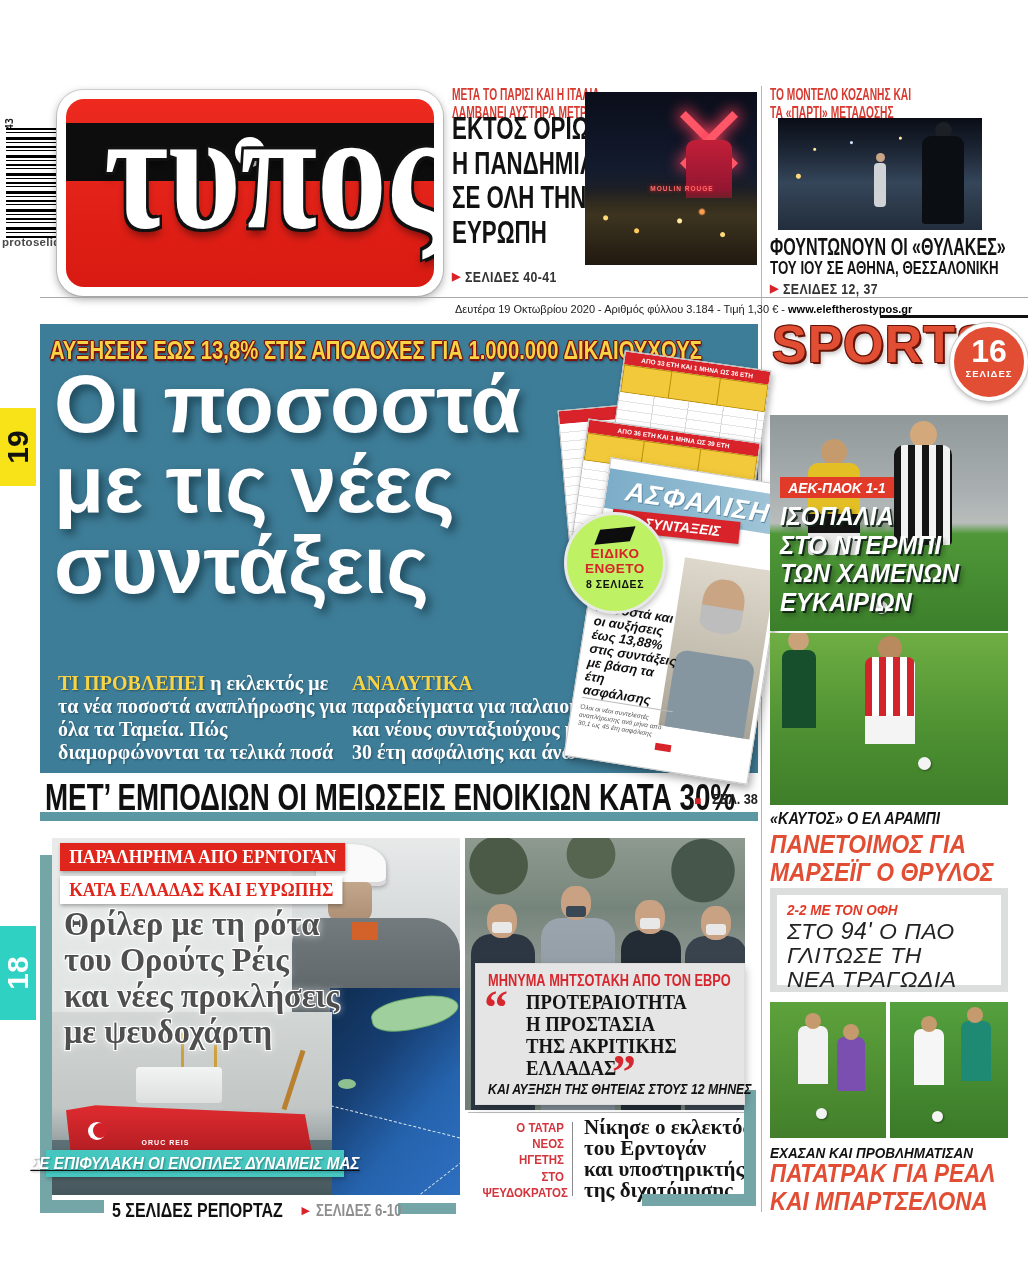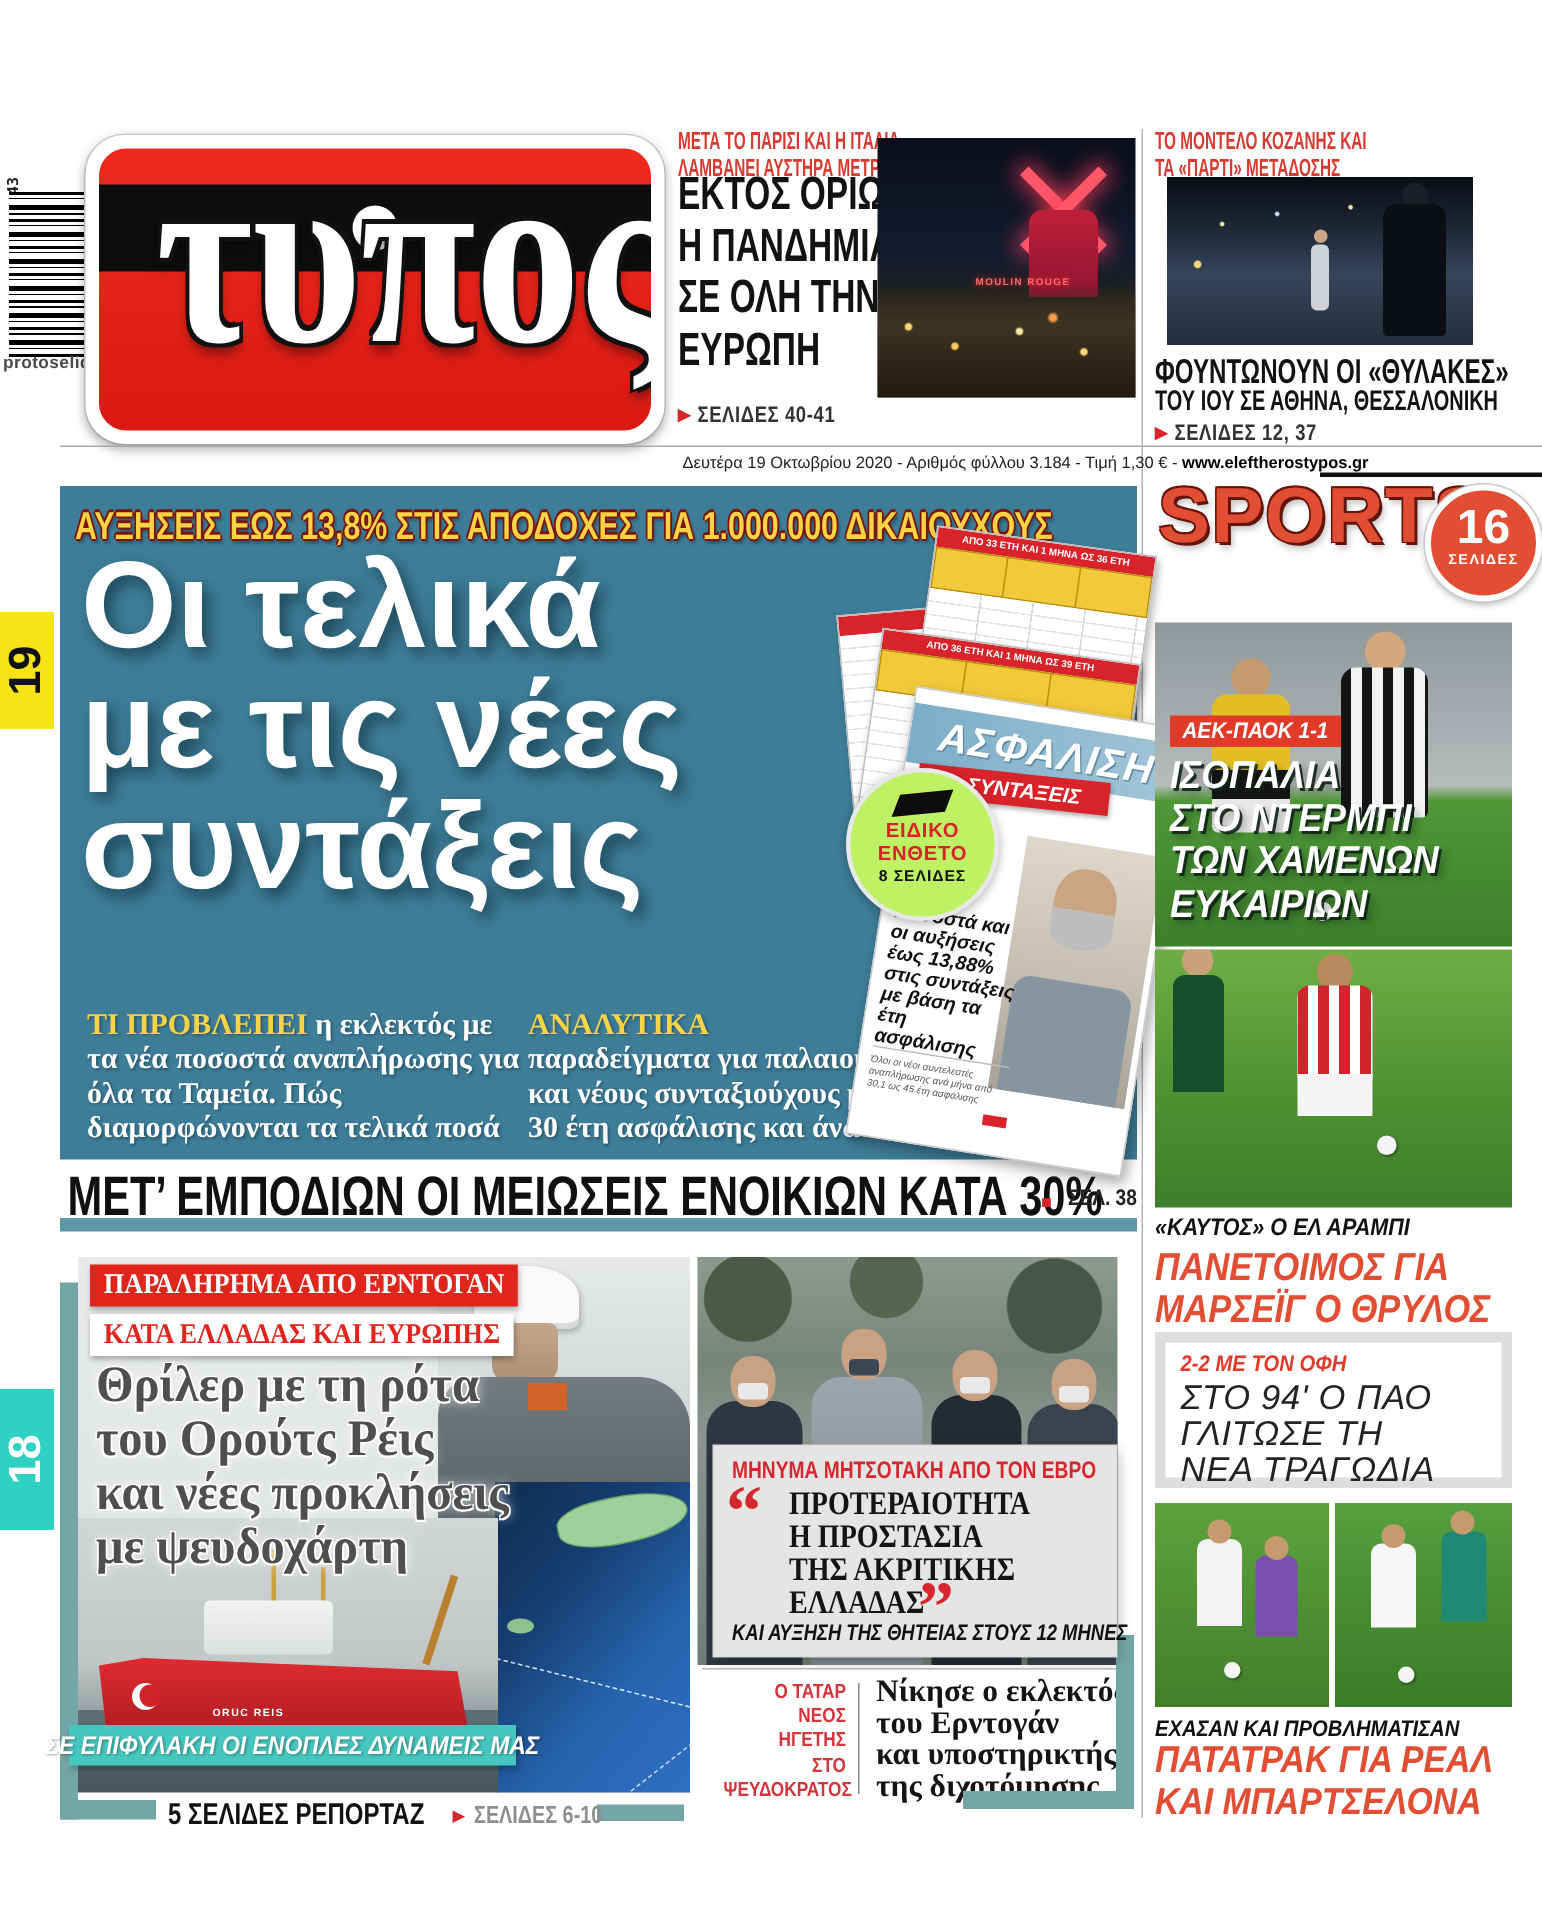--- a/index.html
+++ b/index.html
@@ -147,21 +147,21 @@
   .mast1{position:absolute;left:46%;bottom:60%;width:3px;height:52px;background:#caa13e;}
   .mast2{position:absolute;left:58%;bottom:58%;width:3px;height:44px;background:#caa13e;}
   .crane{position:absolute;right:13%;bottom:46%;width:5px;height:62px;background:#b9812f;transform:rotate(18deg);}
   .shipname{position:absolute;left:32%;bottom:27%;font-weight:700;font-size:7px;color:#fff;letter-spacing:1px;}
   .redbar{display:inline-block;background:#e0261c;color:#fff;padding:3px 10px;font-family:"Liberation Serif",serif;font-weight:700;font-size:19px;white-space:nowrap;transform:scaleX(.92);transform-origin:0 0;box-shadow:1px 2px 4px rgba(0,0,0,.3);}
   .whitebar{display:inline-block;background:#fff;color:#e0261c;padding:3px 10px;font-family:"Liberation Serif",serif;font-weight:700;font-size:19px;white-space:nowrap;transform:scaleX(.92);transform-origin:0 0;box-shadow:1px 2px 4px rgba(0,0,0,.3);}
   #sl-k1{left:60px;top:843px;z-index:3;}
   #sl-k2{left:60px;top:876px;z-index:3;}
   #sl-head{left:64px;top:906px;z-index:3;font-family:"Liberation Serif",serif;font-weight:700;font-size:34px;line-height:1.06;color:#4f4f4f;transform:scaleX(.95);transform-origin:0 0;
      text-shadow:1px 1px 0 #fff,-1px -1px 0 #fff,1px -1px 0 #fff,-1px 1px 0 #fff,0 0 9px #fff;}
-  #sl-cap{left:46px;top:1150px;width:298px;height:27px;background:#45c6bf;display:flex;align-items:center;justify-content:center;z-index:4;box-shadow:1px 2px 4px rgba(0,0,0,.25);}
+  #sl-cap{left:46px;top:1150px;width:298px;height:27px;background:#45c6bf;display:flex;align-items:center;justify-content:center;z-index:4;box-shadow:1px 2px 4px rgba(0,0,0,.25);text-decoration:underline;}
   #sl-cap span{color:#fff;font-style:italic;font-weight:800;font-size:17px;white-space:nowrap;transform:scaleX(.9);text-shadow:1px 1px 2px rgba(0,0,0,.35);}
 
   
   #ph-mits{left:465px;top:838px;width:280px;height:272px;overflow:hidden;background:
      radial-gradient(circle 48px at 12% 10%,#4a5a46 0 60%,transparent 62%),
      radial-gradient(circle 40px at 45% 6%,#556550 0 60%,transparent 62%),
      radial-gradient(circle 52px at 85% 12%,#47564a 0 60%,transparent 62%),
      linear-gradient(180deg,#8e9a90 0%,#76857b 26%,#8b948f 44%,#707d76 100%);}
   .fig{position:absolute;border-radius:20px 20px 0 0;}
   .fhead{position:absolute;width:30px;height:34px;background:#c8a283;border-radius:45%;}
@@ -289,21 +289,21 @@
     <span class="arr">▶</span>
     <span class="pg">ΣΕΛΙΔΕΣ 12, 37</span>
   </div>
 
   <div class="ab" id="dateline">
     <span>Δευτέρα 19 Οκτωβρίου 2020 - Αριθμός φύλλου 3.184 - Τιμή 1,30 € - </span><b>www.eleftherostypos.gr</b>
   </div>
 
   <div class="ab" id="lead">
     <div id="lead-kick">ΑΥΞΗΣΕΙΣ ΕΩΣ 13,8% ΣΤΙΣ ΑΠΟΔΟΧΕΣ ΓΙΑ 1.000.000 ΔΙΚΑΙΟΥΧΟΥΣ</div>
-    <div id="lead-head" class="pre">Οι τελικά
+    <div id="lead-head" class="pre">Οι ποσοστά
 με τις νέες
 συντάξεις</div>
     <div class="lead-col" id="lead-colL">
       <span class="lab">ΤΙ ΠΡΟΒΛΕΠΕΙ</span><span> η εκλεκτός με τα νέα ποσοστά αναπλήρωσης για όλα τα Ταμεία. Πώς διαμορφώνονται τα τελικά ποσά</span>
     </div>
     <div class="lead-col" id="lead-colR">
       <span class="lab">ΑΝΑΛΥΤΙΚΑ</span><span> παραδείγματα για παλαιούς και νέους συνταξιούχους με 30 έτη ασφάλισης και άνω</span>
     </div>
 
     <div class="ab" id="insert">

